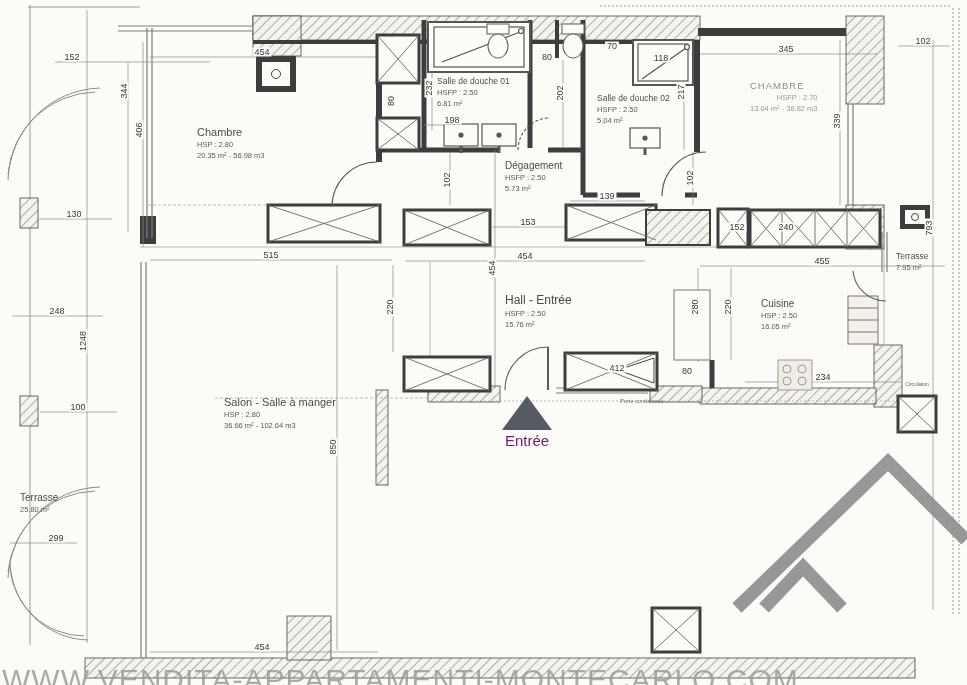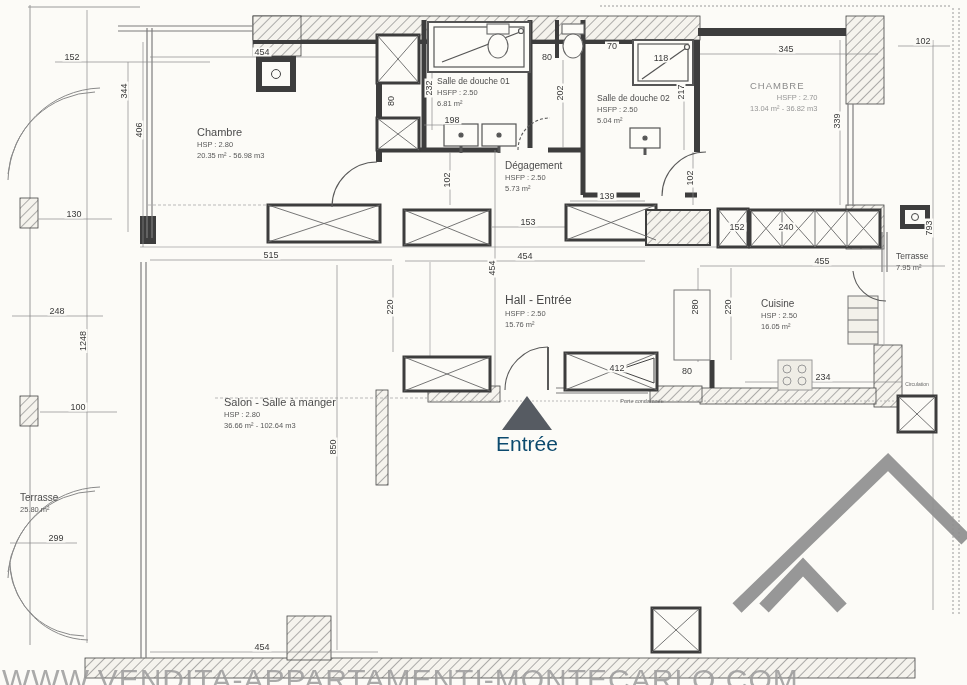--- a/index.html
+++ b/index.html
@@ -9,21 +9,21 @@
   .dim{position:absolute;font-size:9px;color:#3a3a3a;background:#fcfbf7;line-height:1;
        padding:0 2px;white-space:nowrap;transform:translate(-50%,-50%);}
   .dim.v{transform:translate(-50%,-50%) rotate(-90deg);}
   .room{position:absolute;color:#4c4c4c;}
   .room .rname{font-size:11px;margin-bottom:2px;}
   .room .rsub{font-size:7.5px;line-height:1.45;color:#5a5a5a;}
   .room.small .rname{font-size:8.5px;}
   .room.muted{color:#8b8b8b;}
   .room.muted .rsub{color:#979797;text-align:right;}
   .tiny{position:absolute;font-size:5.5px;color:#6a6a6a;white-space:nowrap;transform:translate(-50%,0);}
-  #entree-label{position:absolute;font-size:21px;color:#0c4a6e;transform:translate(-50%,0);}
+  #entree-label{position:absolute;font-size:15px;color:#701a75;transform:translate(-50%,0);}
   #watermark{position:absolute;left:2px;top:645px;font-size:30px;letter-spacing:1px;
              color:#9c9c9c;opacity:.85;white-space:nowrap;margin-top:18px;}
 </style>
 </head>
 <body>
 
 <div id="stage">
 
 <svg width="967" height="685" viewBox="0 0 967 685">
   <defs>

